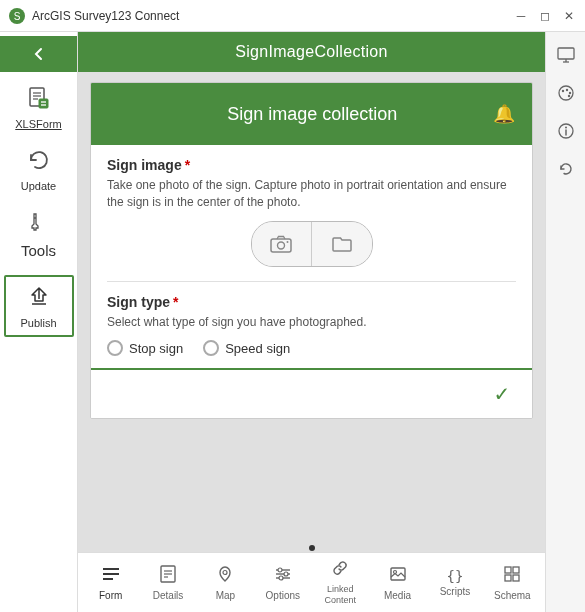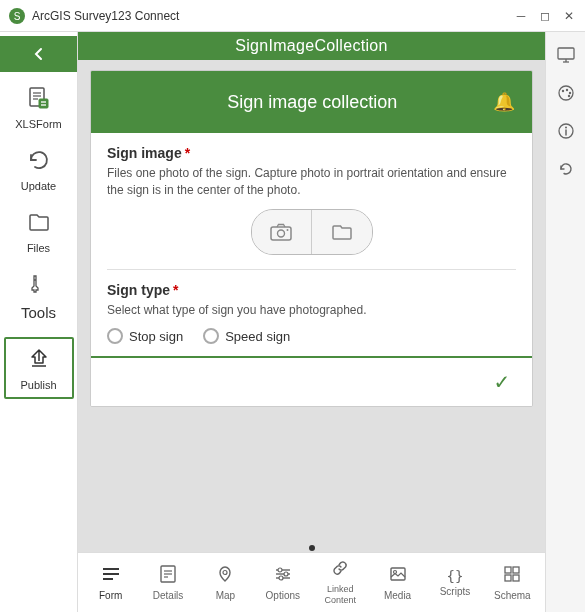--- a/index.html
+++ b/index.html
@@ -106,21 +106,21 @@
     .content-area {
       flex: 1;
       display: flex;
       flex-direction: column;
       background: #e8e8e8;
     }
 
     
     .app-header {
       background: #4a8c3f;
-      height: 28px;
+      height: 40px;
       display: flex;
       align-items: center;
       justify-content: center;
       color: #fff;
       font-size: 16px;
       font-weight: 400;
       letter-spacing: 0.3px;
     }
 
     
@@ -304,41 +304,33 @@
         <svg width="24" height="24" viewBox="0 0 24 24" fill="none">
           <rect x="3" y="2" width="14" height="18" rx="1" stroke="#555" stroke-width="1.5" fill="#fff"></rect>
           <line x1="6" y1="7" x2="14" y2="7" stroke="#555" stroke-width="1.2"></line>
           <line x1="6" y1="10" x2="14" y2="10" stroke="#555" stroke-width="1.2"></line>
           <line x1="6" y1="13" x2="11" y2="13" stroke="#555" stroke-width="1.2"></line>
           <rect x="12" y="13" width="9" height="9" rx="1" fill="#4a8c3f" stroke="#4a8c3f"></rect>
           <line x1="14" y1="16" x2="19" y2="16" stroke="#fff" stroke-width="1.3"></line>
           <line x1="14" y1="19" x2="19" y2="19" stroke="#fff" stroke-width="1.3"></line>
         </svg>
       </span>
-      <span style="font-size:11px;color:#333;">XLSForm</span>
+      <span style="font-size:11px;color:#333;text-decoration:underline;">XLSForm</span>
     </div>
 
     <div class="sidebar-item">
       <span class="si-icon">
         <svg width="24" height="24" viewBox="0 0 24 24" fill="none">
           <path d="M4 12 A8 8 0 1 1 8 19" stroke="#555" stroke-width="1.8" fill="none" stroke-linecap="round"></path>
           <polyline points="4,7 4,12 9,12" stroke="#555" stroke-width="1.8" fill="none" stroke-linecap="round"></polyline>
         </svg>
       </span>
       <span style="font-size:11px;color:#333;">Update</span>
     </div>
 
-    <div class="sidebar-item">
-      <span class="si-icon">
-        <svg width="24" height="24" viewBox="0 0 24 24" fill="none">
-          <path d="M3 8 L3 19 Q3 20 4 20 L20 20 Q21 20 21 19 L21 8 Q21 7 20 7 L12 7 L10 5 L4 5 Q3 5 3 6 Z" stroke="#555" stroke-width="1.5" fill="none"></path>
-        </svg>
-      </span>
-      <span style="font-size:11px;color:#333;">Files</span>
-    </div>
 
     <div class="sidebar-item">
       <span class="si-icon">
         <svg width="24" height="24" viewBox="0 0 24 24" fill="none">
           <path d="M7 4 L7 14 L5 16 L5 18 L7 18 L7 20 L9 20 L9 18 L11 18 L11 16 L9 14 L9 4 Z" stroke="#555" stroke-width="1.3" fill="none"></path>
           <line x1="7" y1="8" x2="9" y2="8" stroke="#555" stroke-width="1.3"></line>
         </svg>
       </span>
       <span style="font-size:15px;color:#333;">Tools</span>
     </div>
@@ -368,21 +360,21 @@
           <span style="width:24px;"></span>
           <span class="card-header-title">Sign image collection</span>
           <span class="card-header-icon">🔔</span>
         </div>
 
         <div class="card-body">
 
           <div class="field-label">
             <span>Sign image</span><span class="required-star">*</span>
           </div>
-          <div class="field-hint">Files one photo of the sign. Capture photo in portrait orientation and ensure the sign is in the center of the photo.</div>
+          <div class="field-hint">Take one photo of the sign. Capture photo in portrait orientation and ensure the sign is in the center of the photo.</div>
 
           <div class="media-buttons">
             <div class="media-btn-group">
               <div class="media-btn">
                 <svg width="22" height="18" viewBox="0 0 22 18" fill="none">
                   <rect x="1" y="4" width="20" height="13" rx="2" stroke="#888" stroke-width="1.5" fill="none"></rect>
                   <circle cx="11" cy="10.5" r="3.5" stroke="#888" stroke-width="1.4" fill="none"></circle>
                   <path d="M7 4 L8.5 1.5 L13.5 1.5 L15 4" stroke="#888" stroke-width="1.3" fill="none"></path>
                   <circle cx="17.5" cy="7" r="1" fill="#888"></circle>
                 </svg>

